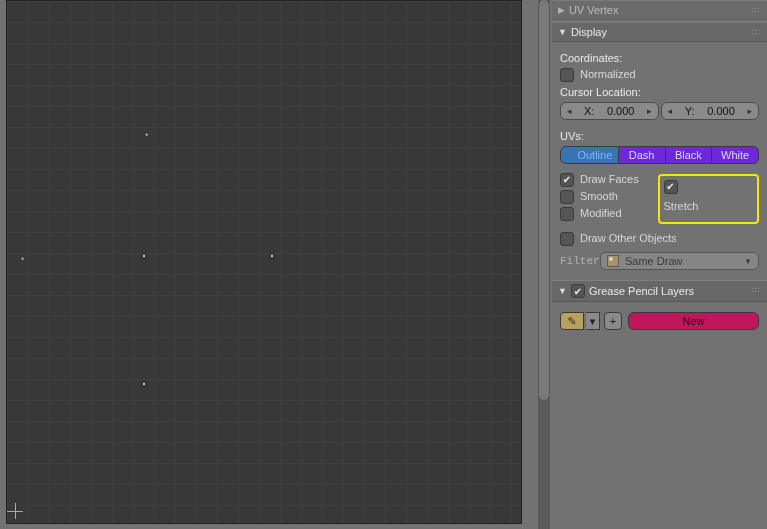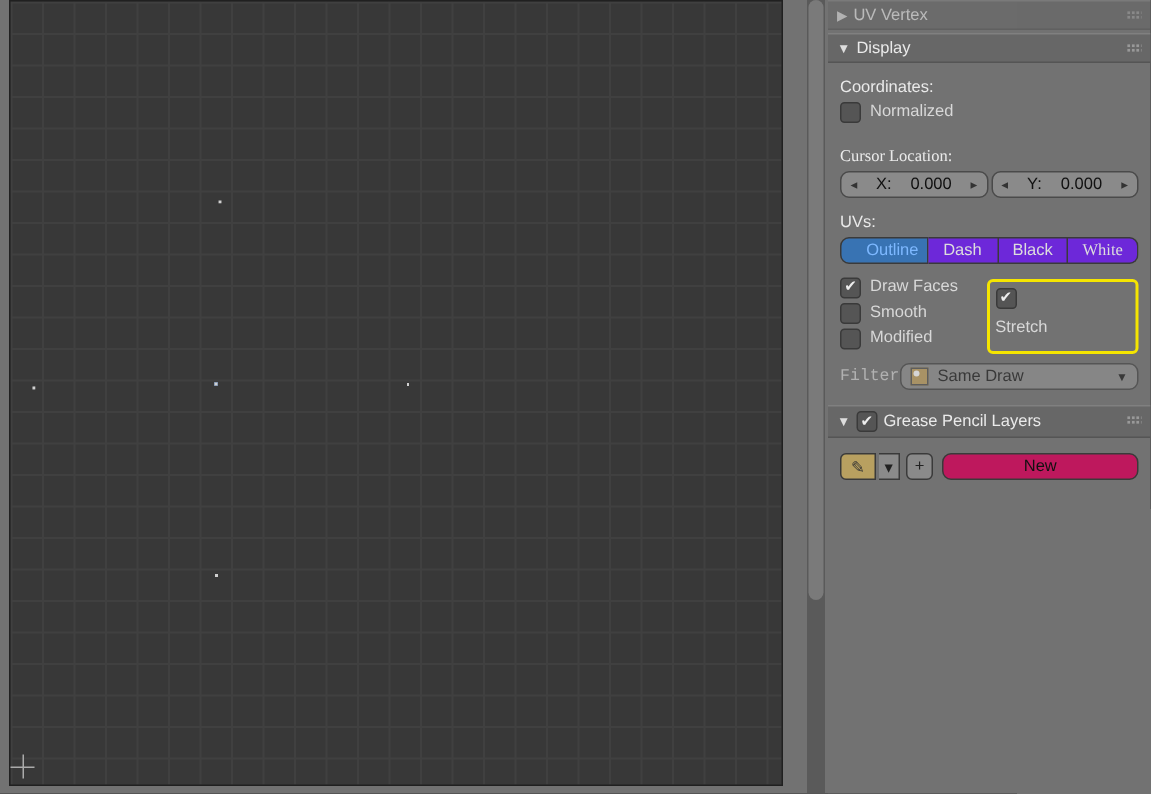--- a/index.html
+++ b/index.html
@@ -97,21 +97,21 @@
   .num-field .val { color:#111; }
   
   .btn-row { display:flex; gap:0; margin-top:4px; }
   .seg-btn {
     flex:1; height:18px; background:#6d28d9;
     border:1px solid #3a3a3a; color:#ddd;
     display:flex; align-items:center; justify-content:center;
     cursor:pointer;
   }
   .seg-btn:first-child { border-radius: 6px 0 0 6px; padding-left: 11px; }
-  .seg-btn:last-child { border-radius: 0 6px 6px 0; font-family: Liberation Serif, serif; }
+  .seg-btn:last-child { border-radius: 0 6px 6px 0; }
   .seg-btn + .seg-btn { border-left:none; }
   .seg-btn.active { background:#3873b3; color:#fff; }
   .seg-btn.text-active { color:#7db8ff; }
   
   .highlight-box {
     border: 2px solid #f5e500;
     border-radius: 4px;
     padding: 2px;
     margin-top:4px;
   }
@@ -339,21 +339,21 @@
     <span>Display</span>
     <span class="drag-dots"></span>
   </div>
   <div class="panel-body">
     <span class="label">Coordinates:</span>
     <div class="checkbox-row">
       <span class="chk"></span>
       <span>Normalized</span>
     </div>
 
-    <span class="label" style="margin-top:16px;font-family:Liberation Serif, serif;">Cursor Location:</span>
+    <span class="label" style="margin-top:4px;">Cursor Location:</span>
     <div class="num-row">
       <div class="num-field">
         <span class="arr">◂</span>
         <span class="lab">X:</span>
         <span class="val">0.000</span>
         <span class="arr">▸</span>
       </div>
       <div class="num-field">
         <span class="arr">◂</span>
         <span class="lab">Y:</span>
@@ -386,20 +386,24 @@
         </div>
       </div>
       <div class="highlight-box" style="flex:1;">
         <div class="checkbox-row">
           <span class="chk on"></span>
           <span>Stretch</span>
         </div>
       </div>
     </div>
 
+    <div class="checkbox-row" style="margin-top:8px;">
+      <span class="chk"></span>
+      <span>Draw Other Objects</span>
+    </div>
 
     <div class="filter-row">
       <span class="flab">Filter:</span>
       <div class="filter-sel">
         <span class="img-ico"></span>
         <span>Same Draw</span>
         <span class="dd">▼</span>
       </div>
     </div>
   </div>

